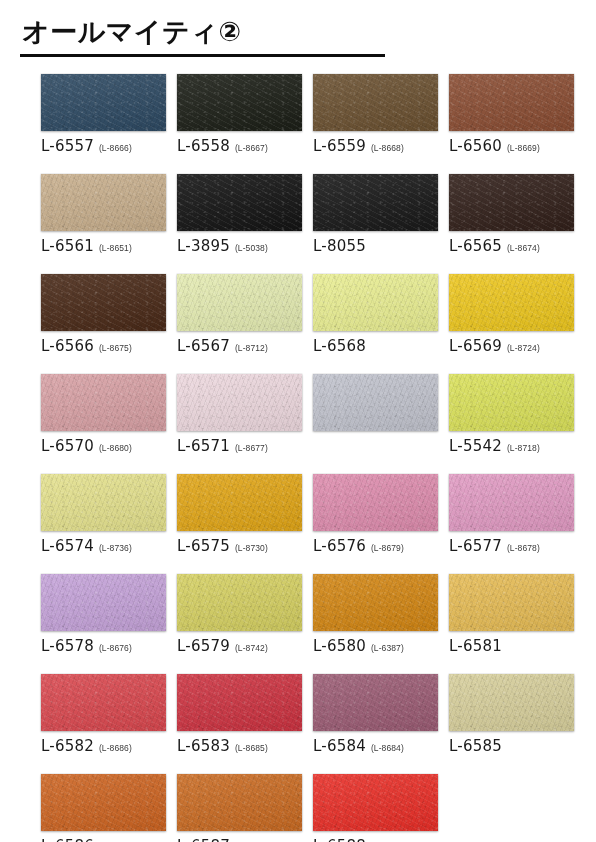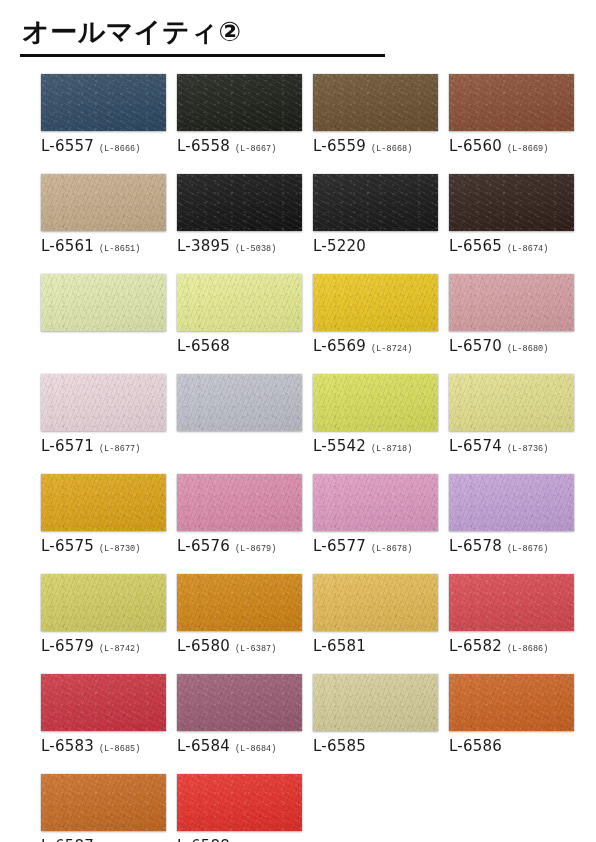--- a/index.html
+++ b/index.html
@@ -101,21 +101,21 @@
     white-space: nowrap;
     line-height: 1;
   }
   .code-main {
     font-family: "DejaVu Sans", "Liberation Sans", sans-serif;
     font-size: 15px;
     color: #1a1a1a;
     letter-spacing: 0.2px;
   }
   .code-sub {
-    font-family: Liberation Mono, monospace;
+    font-family: Liberation Sans, sans-serif;
     font-size: 8.5px;
     color: #3a3a3a;
     margin-left: 5px;
     letter-spacing: 0.1px;
   }
   .code-sub:empty { display: none; }
 </style>
 </head>
 <body>
 
@@ -144,28 +144,33 @@
     <div class="swatch-cell">
       <div class="swatch-chip" style="background-color: rgb(199, 174, 140);"></div>
       <div class="swatch-label"><span class="code-main">L-6561</span><span class="code-sub">(L-8651)</span></div>
     </div>
     <div class="swatch-cell">
       <div class="swatch-chip" style="background-color: rgb(20, 20, 20);"></div>
       <div class="swatch-label"><span class="code-main">L-3895</span><span class="code-sub">(L-5038)</span></div>
     </div>
     <div class="swatch-cell">
       <div class="swatch-chip" style="background-color: rgb(25, 25, 25);"></div>
-      <div class="swatch-label"><span class="code-main">L-5220</span></div>
+      <div class="swatch-label"><span class="code-main">L-8055</span></div>
     </div>
     <div class="swatch-cell">
       <div class="swatch-chip" style="background-color: rgb(50, 32, 26);"></div>
       <div class="swatch-label"><span class="code-main">L-6565</span><span class="code-sub">(L-8674)</span></div>
     </div>
     <div class="swatch-cell">
+      <div class="swatch-chip" style="background-color: rgb(74, 42, 24);"></div>
+      <div class="swatch-label"><span class="code-main">L-6566</span><span class="code-sub">(L-8675)</span></div>
+    </div>
+    <div class="swatch-cell">
       <div class="swatch-chip" style="background-color: rgb(227, 234, 177);"></div>
+      <div class="swatch-label"><span class="code-main">L-6567</span><span class="code-sub">(L-8712)</span></div>
     </div>
     <div class="swatch-cell">
       <div class="swatch-chip" style="background-color: rgb(232, 237, 146);"></div>
       <div class="swatch-label"><span class="code-main">L-6568</span></div>
     </div>
     <div class="swatch-cell">
       <div class="swatch-chip" style="background-color: rgb(236, 198, 31);"></div>
       <div class="swatch-label"><span class="code-main">L-6569</span><span class="code-sub">(L-8724)</span></div>
     </div>
     <div class="swatch-cell">

